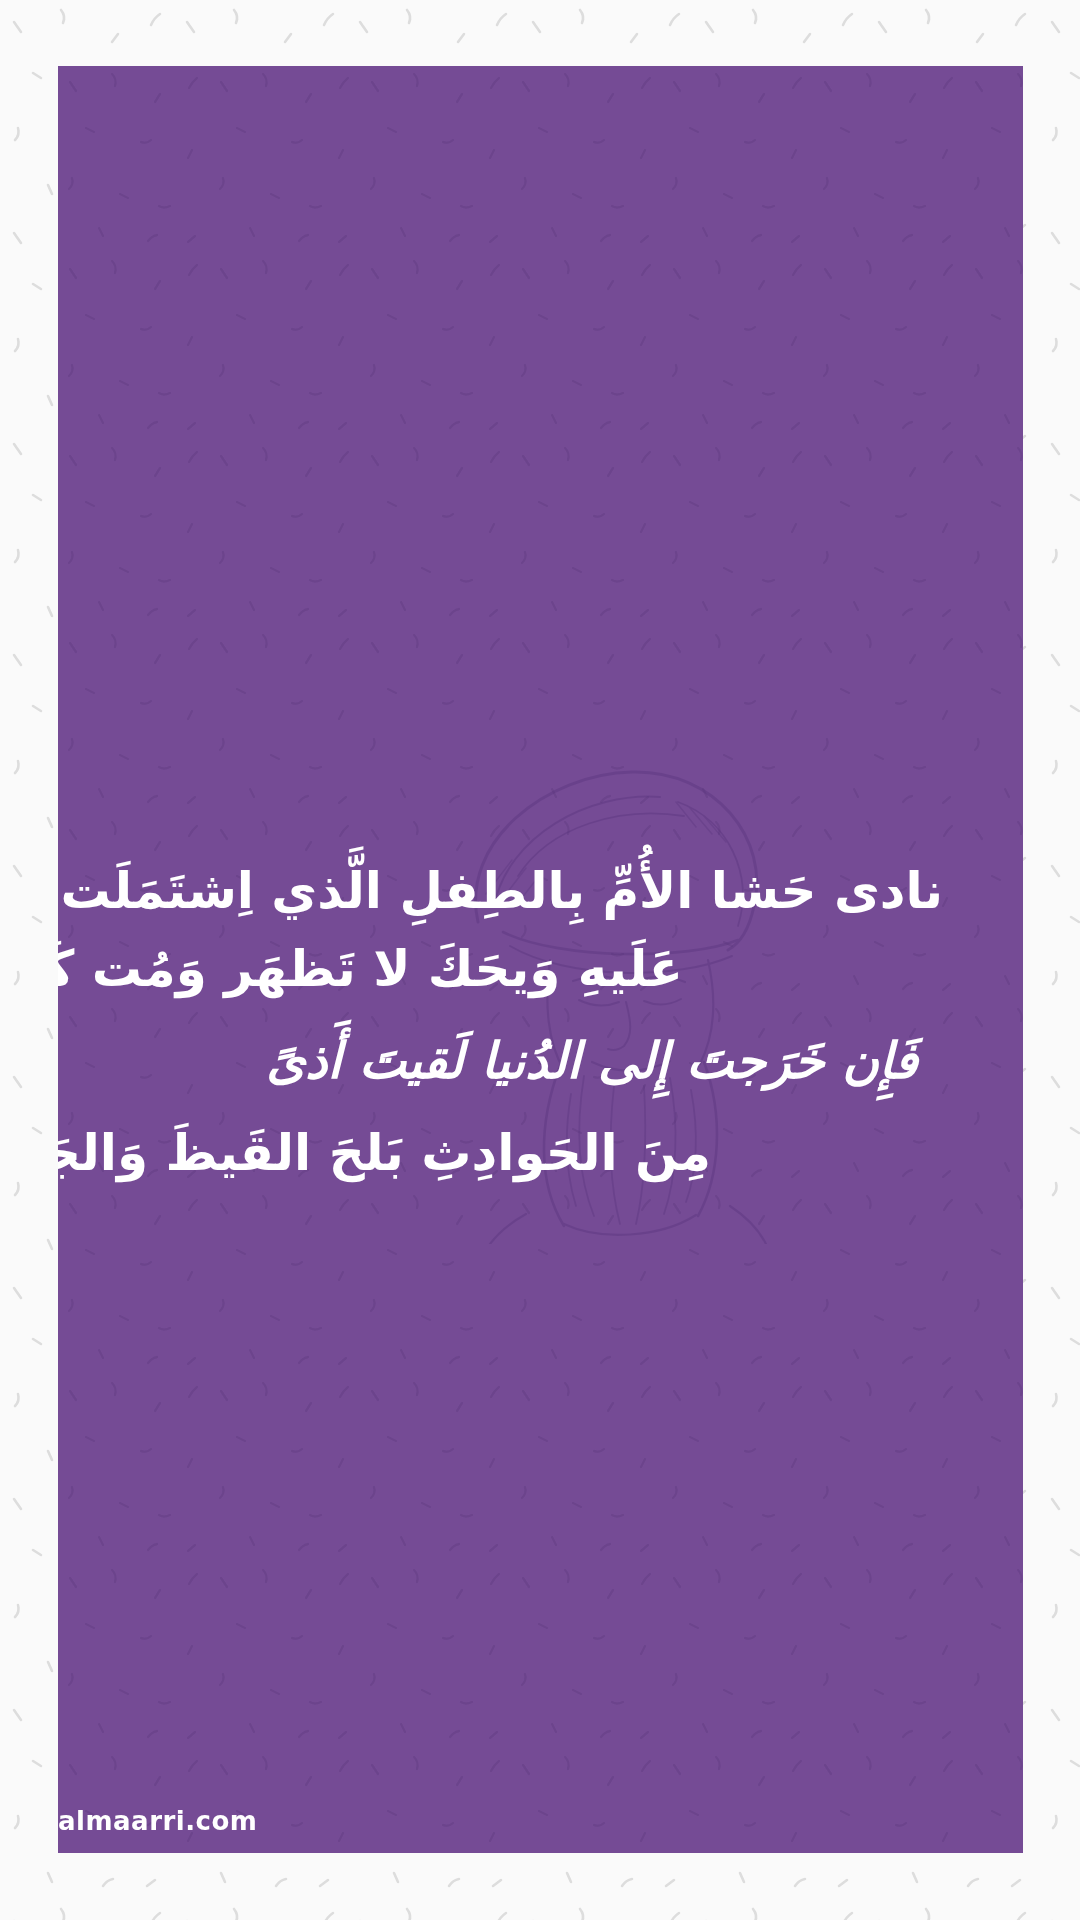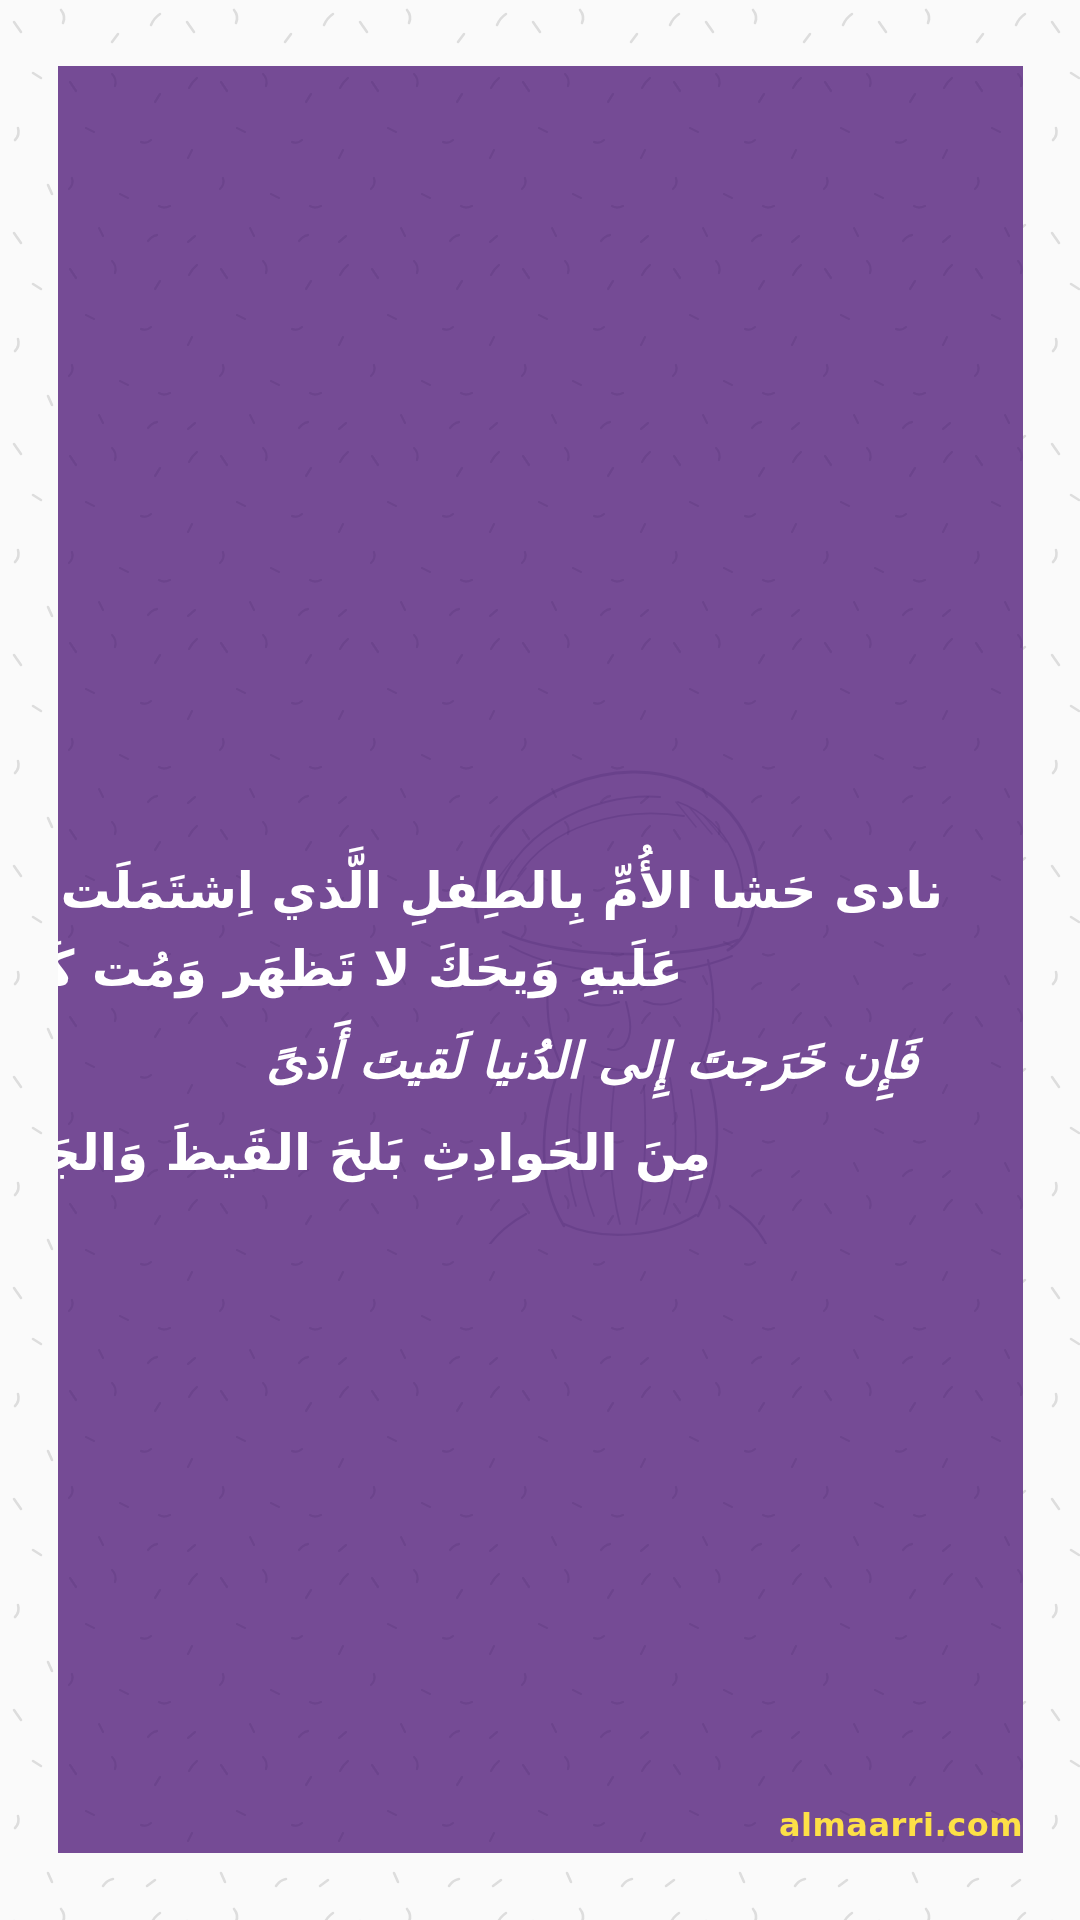--- a/index.html
+++ b/index.html
@@ -51,23 +51,23 @@
   }
   .line-1 { top: 772px;  right: 80px; margin-top: 16px;  }
   .line-2 { top: 866px;  right: 340px; }
   .line-3 { top: 958px;  right: 105px; font-style: italic; }
   .line-4 { top: 1050px; right: 312px; }
   .watermark {
     position: absolute;
     left: 0;
     right: 0;
     top: 1740px;
-    text-align: right;
-    color: #fde047;
-    font-size: 32px;
+    text-align: left;
+    color: #ffffff;
+    font-size: 26px;
     font-weight: bold;
     letter-spacing: 0.5px;
     font-family: "DejaVu Sans", sans-serif;
   }
 </style>
 </head>
 <body>
 
 <svg class="texture" width="1080" height="1920">
   <defs>

